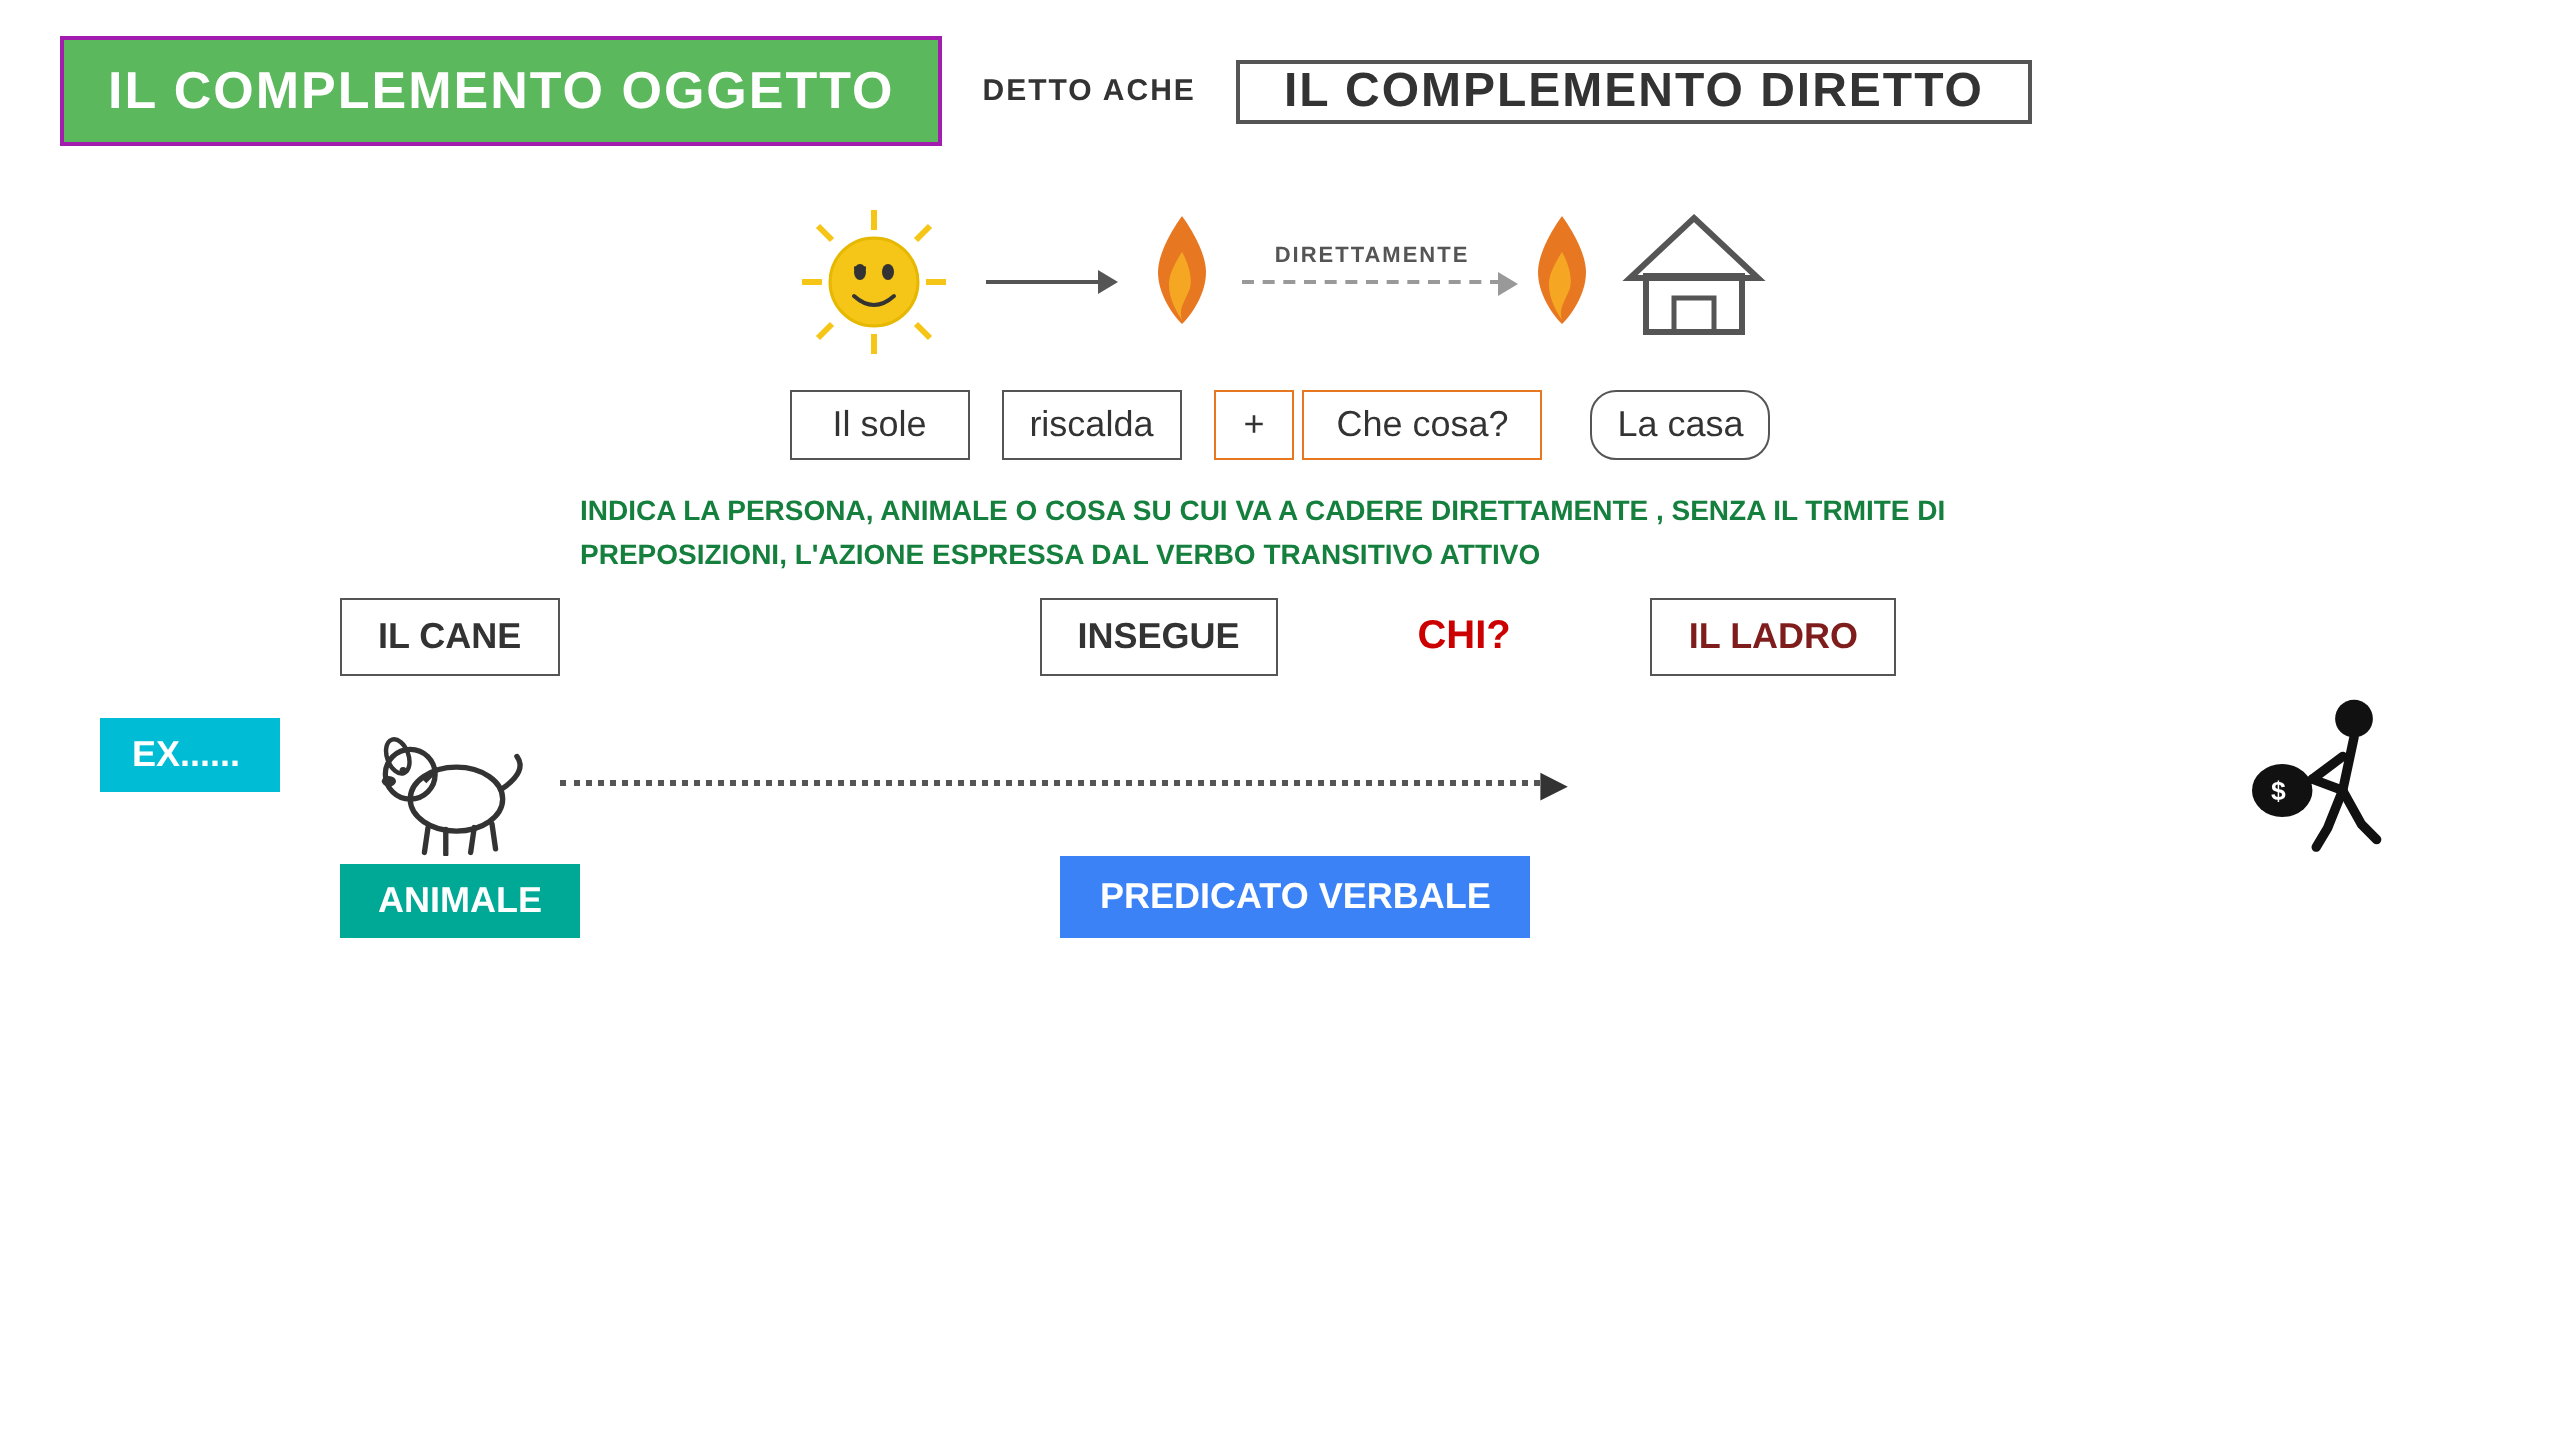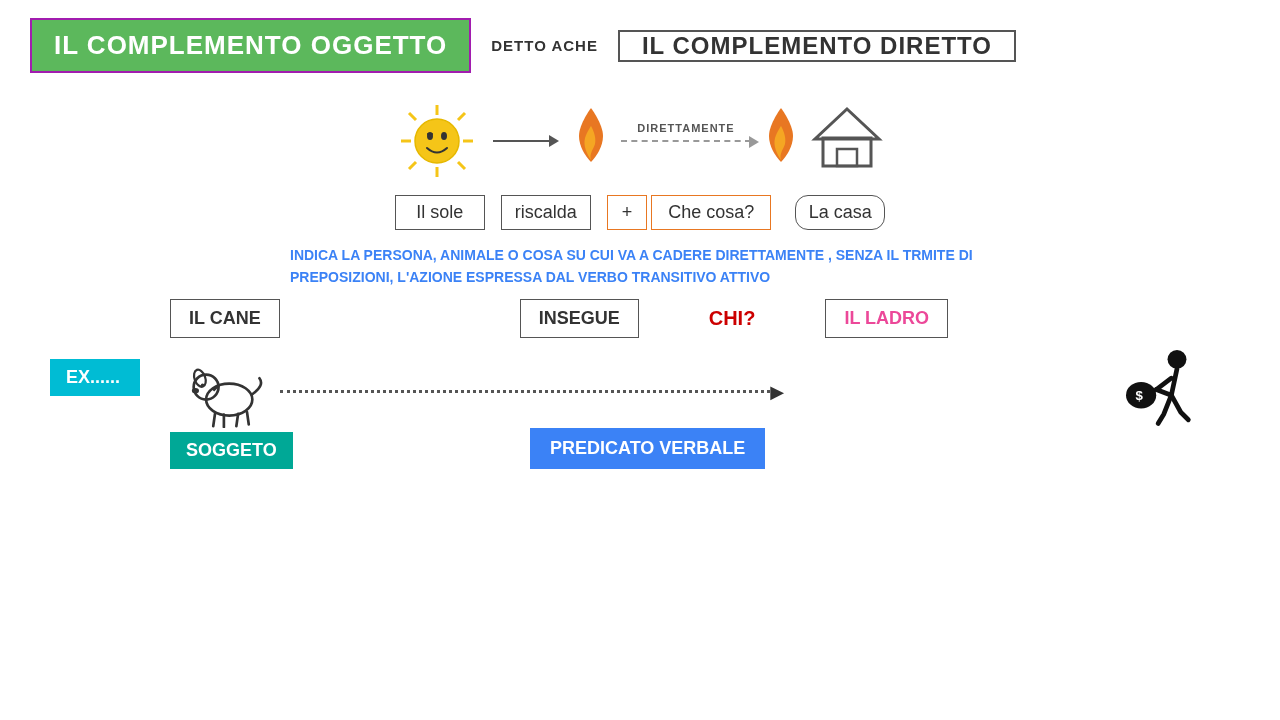--- a/index.html
+++ b/index.html
@@ -138,21 +138,21 @@
       color: #333;
       text-align: center;
     }
 
     
     .description {
       max-width: 820px;
       margin: 14px auto 10px auto;
       font-size: 14px;
       font-weight: bold;
-      color: #3b82f6;
+      color: #15803d;
       line-height: 1.6;
       text-align: left;
       padding-left: 60px;
     }
 
     
     .example-section {
       display: flex;
       align-items: flex-start;
       margin-top: 6px;
@@ -207,21 +207,21 @@
       font-size: 20px;
       font-weight: bold;
       color: #cc0000;
       margin-right: 70px;
     }
 
     .il-ladro-box {
       border: 1.5px solid #555;
       padding: 8px 18px;
       font-size: 18px;
-      color: #ec4899;
+      color: #7f1d1d;
       font-weight: bold;
     }
 
     .icons-row {
       display: flex;
       align-items: flex-end;
       position: relative;
       margin-top: 0;
     }
 
@@ -424,21 +424,21 @@
           <line x1="32" y1="74" x2="30" y2="88" stroke="#333" stroke-width="3" stroke-linecap="round"></line>
           <line x1="42" y1="75" x2="42" y2="89" stroke="#333" stroke-width="3" stroke-linecap="round"></line>
 
           <line x1="58" y1="74" x2="56" y2="88" stroke="#333" stroke-width="3" stroke-linecap="round"></line>
           <line x1="68" y1="72" x2="70" y2="86" stroke="#333" stroke-width="3" stroke-linecap="round"></line>
 
           <path d="M74 52 Q88 42 82 34" stroke="#333" stroke-width="3" fill="none" stroke-linecap="round"></path>
 
           <line x1="30" y1="48" x2="36" y2="42" stroke="#333" stroke-width="3"></line>
         </svg>
-        <div class="soggeto-label">SOGGETO</div>
+        <div class="soggeto-label">ANIMALE</div>
       </div>
 
       <div class="dotted-arrow-row">
         <div class="dotted-line"></div>
       </div>
 
       <div class="predicato-label">PREDICATO VERBALE</div>
 
       <div class="thief-area">
         <svg class="thief-svg" viewBox="0 0 80 90">

